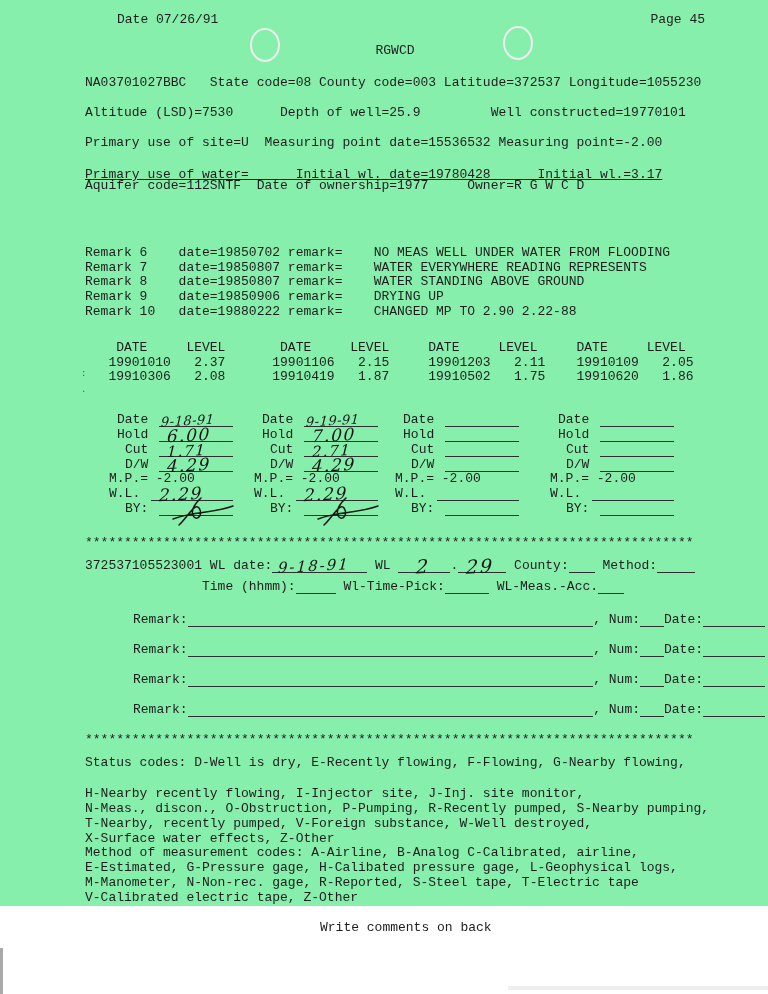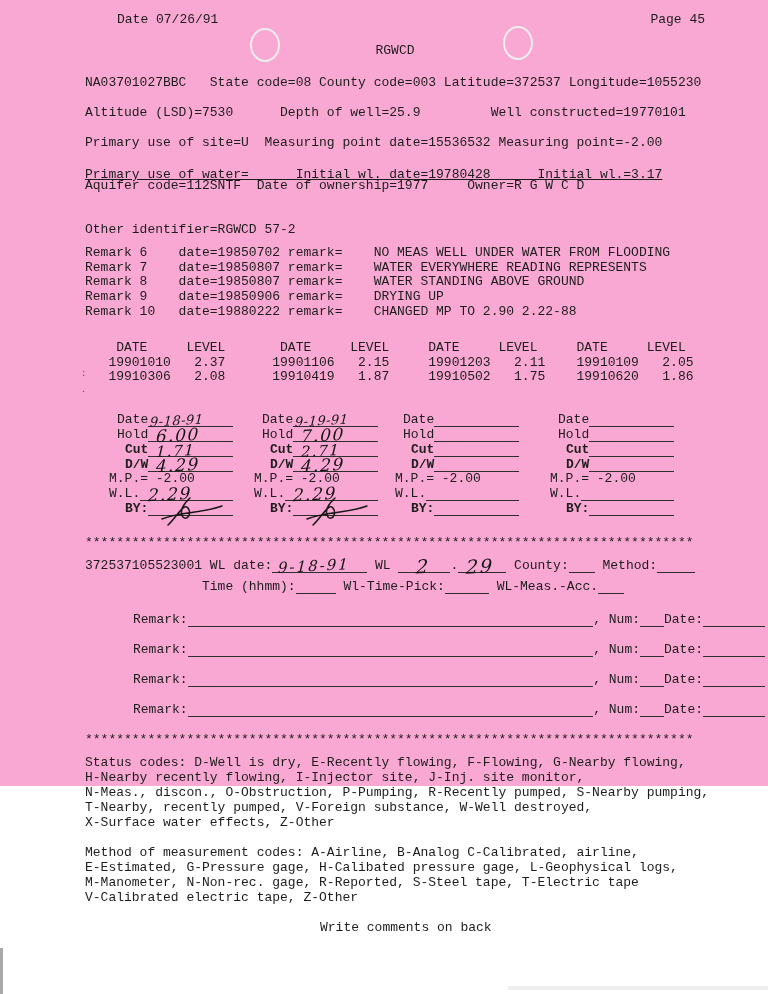--- a/index.html
+++ b/index.html
@@ -4,36 +4,36 @@
 <style>
   html,body { margin:0; padding:0; }
   body {
     width:768px; height:994px;
     background:#ffffff;
     font-family:"Liberation Mono","DejaVu Sans Mono",monospace;
     font-size:13px;
     color:#1d1d1d;
     overflow:hidden;
   }
-  .page { position:relative; width:768px; height:786px; background:#f9a8d4; }
+  .page { position:relative; width:768px; height:906px; background:#86efac; }
   .doc { position:absolute; left:85px; top:0; width:640px; height:994px; }
   .line { position:absolute; white-space:pre; letter-spacing:0; }
   .block { position:absolute; }
   .block .row14 { white-space:pre; line-height:14.7px; height:14.7px; }
   .hdr { position:absolute; top:12px; left:0; width:620px; display:flex; justify-content:space-between; }
   .hdr .left { padding-left:32px; white-space:pre; }
   .title-line { position:absolute; top:43px; left:0; width:620px; text-align:center; }
   
   .hole { position:absolute; width:26px; height:30px; border:2px solid #ededed; border-radius:50%; }
   
   .card { position:absolute; top:412px; width:124px; }
-  .crow { display:flex; align-items:flex-end; height:14.9px; position:relative; }
+  .crow { display:flex; align-items:flex-end; height:14.9px; position:relative;gap:11px; }
   .crow .lbl { white-space:pre; }
   .ind1 { margin-left:8px; }
-  .ind2 { margin-left:16px;font-weight:bold; }
+  .ind2 { margin-left:16px; }
   .ul { flex:1 1 auto; border-bottom:1px solid #2e2e2e; height:100%; position:relative; }
   .hw {
     position:absolute; left:8px; bottom:-3px;
     font-family:"DejaVu Serif",serif; font-style:italic;
     color:#141414; white-space:nowrap;
     transform:rotate(-3deg) skewX(-6deg);
     font-size:15px; letter-spacing:1.5px; line-height:1;
   }
   .hw-date { font-size:13px; letter-spacing:0.5px; left:2px; bottom:-1px; }
   .hw-num { font-size:17px; }
@@ -68,21 +68,20 @@
       <span>Page  45</span>
     </div>
 
     <div class="title-line">RGWCD</div>
 
     <div class="line" style="top:75px;">NA03701027BBC   State code=08 County code=003 Latitude=372537 Longitude=1055230</div>
     <div class="line" style="top:105px;">Altitude (LSD)=7530      Depth of well=25.9         Well constructed=19770101</div>
     <div class="line" style="top:135px;">Primary use of site=U  Measuring point date=15536532 Measuring point=-2.00</div>
     <div class="line" style="top:167px;text-decoration:underline;">Primary use of water=      Initial wl. date=19780428      Initial wl.=3.17</div>
     <div class="line" style="top:178px;">Aquifer code=112SNTF  Date of ownership=1977     Owner=R G W C D</div>
-    <div class="line" style="top:222px;">Other identifier=RGWCD 57-2</div>
 
     <div class="block" style="top:246px; left:0;">
       <div class="row14">Remark 6    date=19850702 remark=    NO MEAS WELL UNDER WATER FROM FLOODING</div>
       <div class="row14">Remark 7    date=19850807 remark=    WATER EVERYWHERE READING REPRESENTS</div>
       <div class="row14">Remark 8    date=19850807 remark=    WATER STANDING ABOVE GROUND</div>
       <div class="row14">Remark 9    date=19850906 remark=    DRYING UP</div>
       <div class="row14">Remark 10   date=19880222 remark=    CHANGED MP TO 2.90 2.22-88</div>
     </div>
 
     <span class="mark" style="left:-4px; top:369px;">:</span>
@@ -303,21 +302,21 @@
       <span class="lbl">, Num:</span>
       <span class="blank" style="width:24px;"></span>
       <span class="lbl"> Date:</span>
       <span class="blank" style="width:62px;"></span>
     </div>
 
     <div class="line" style="top:732px;">******************************************************************************</div>
 
     <div class="block" style="top:755px; left:0;">
       <div class="row14" style="line-height:15px; height:15px;">Status codes: D-Well is dry, E-Recently flowing, F-Flowing, G-Nearby flowing,</div>
-      <div class="row14" style="line-height:15px; height:15px;">H-Nearby recently flowing, I-Injector site, J-Inj. site monitor,</div>
+      <div class="row14" style="line-height:15px; height:15px;margin-top:16px;">H-Nearby recently flowing, I-Injector site, J-Inj. site monitor,</div>
       <div class="row14" style="line-height:15px; height:15px;">N-Meas., discon., O-Obstruction, P-Pumping, R-Recently pumped, S-Nearby pumping,</div>
       <div class="row14" style="line-height:15px; height:15px;">T-Nearby, recently pumped, V-Foreign substance, W-Well destroyed,</div>
       <div class="row14" style="line-height:15px; height:15px;">X-Surface water effects, Z-Other</div>
     </div>
 
     <div class="block" style="top:845px; left:0;">
       <div class="row14" style="line-height:15px; height:15px;">Method of measurement codes: A-Airline, B-Analog C-Calibrated, airline,</div>
       <div class="row14" style="line-height:15px; height:15px;">E-Estimated, G-Pressure gage, H-Calibated pressure gage, L-Geophysical logs,</div>
       <div class="row14" style="line-height:15px; height:15px;">M-Manometer, N-Non-rec. gage, R-Reported, S-Steel tape, T-Electric tape</div>
       <div class="row14" style="line-height:15px; height:15px;">V-Calibrated electric tape, Z-Other</div>

